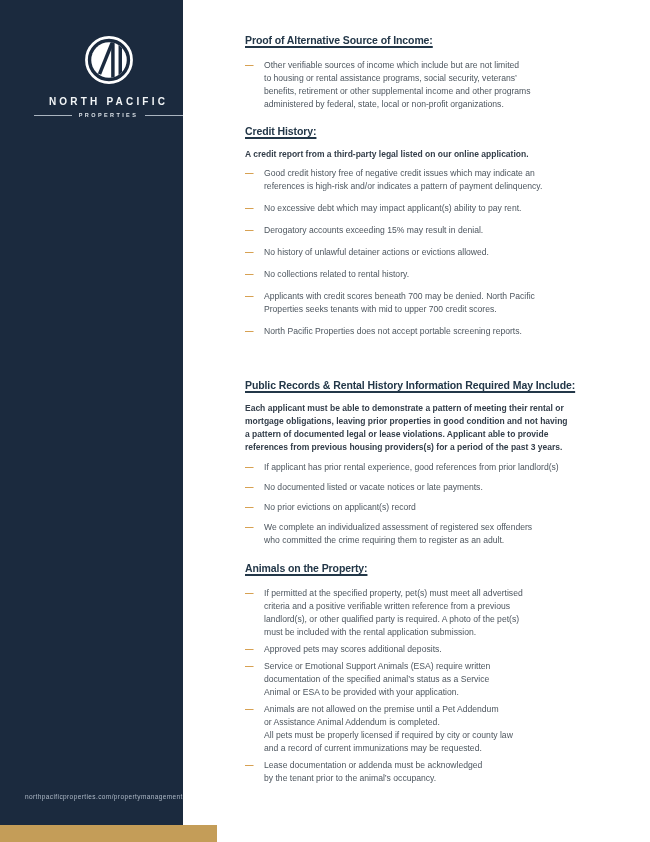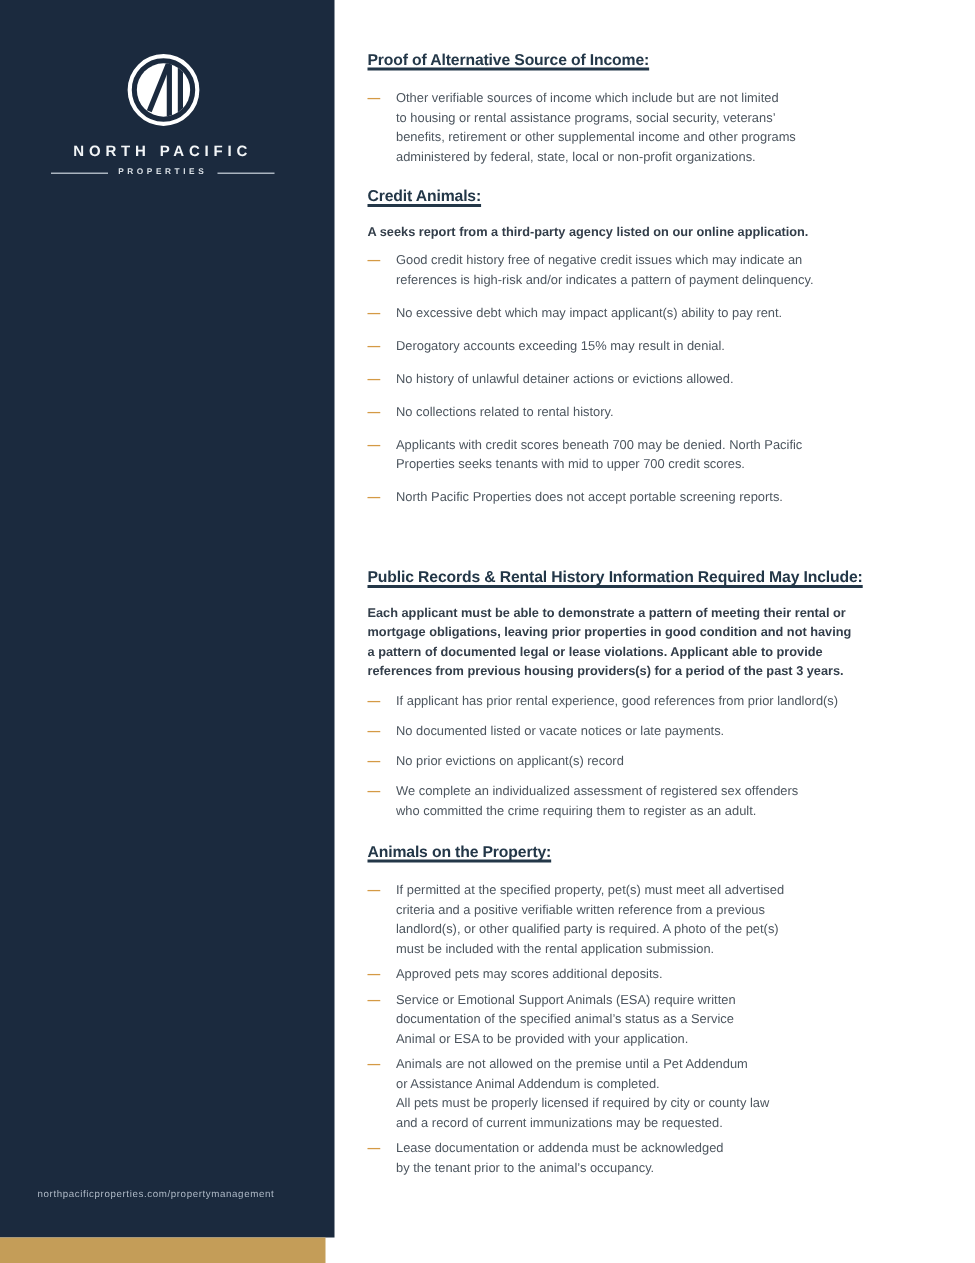--- a/index.html
+++ b/index.html
@@ -1,20 +1,20 @@
 <!DOCTYPE html>
 <html><head>
 <meta charset="utf-8">
 <style>
   html,body{margin:0;padding:0;background:#ffffff;width:650px;height:842px;overflow:hidden;
     font-family:"Liberation Sans","DejaVu Sans",sans-serif;}
   .page{position:relative;width:650px;height:842px;background:#ffffff;}
 
   
-  .sidebar{position:absolute;left:0;top:0;width:223px;height:825px;background:#1b2a3e;}
+  .sidebar{position:absolute;left:0;top:0;width:183px;height:825px;background:#1b2a3e;}
   .gold-bar{position:absolute;left:0;top:825px;width:217px;height:17px;background:#c49d58;}
   .logo-wrap{position:absolute;top:34px;left:0;width:217px;text-align:center;}
   .logo-wrap svg{display:inline-block;}
   .brand-name{position:absolute;top:96px;left:0;width:217px;text-align:center;
     color:#f2f5f7;font-weight:bold;font-size:10px;letter-spacing:3.2px;}
   .brand-sub-row{position:absolute;top:112px;left:0;width:217px;display:flex;
     align-items:center;justify-content:center;gap:7px;}
   .brand-rule{width:38px;height:1px;background:#aab4bf;}
   .brand-sub{color:#dbe1e7;font-weight:bold;font-size:5.5px;letter-spacing:2.4px;}
   .sidebar-title{position:absolute;top:393px;left:0;width:217px;text-align:center;
@@ -85,22 +85,22 @@
       <div class="bullet">
         <span class="dash">—</span>
         <span class="bt">Other verifiable sources of income which include but are not limited
 to housing or rental assistance programs, social security, veterans’
 benefits, retirement or other supplemental income and other programs
 administered by federal, state, local or non-profit organizations.</span>
       </div>
     </div>
 
     <div class="section sec-credit">
-      <h2 class="section-heading">Credit Animals:</h2>
-      <p class="intro">A seeks report from a third-party agency listed on our online application.</p>
+      <h2 class="section-heading">Credit History:</h2>
+      <p class="intro">A credit report from a third-party legal listed on our online application.</p>
       <div class="bullet">
         <span class="dash">—</span>
         <span class="bt">Good credit history free of negative credit issues which may indicate an
 references is high-risk and/or indicates a pattern of payment delinquency.</span>
       </div>
       <div class="bullet">
         <span class="dash">—</span>
         <span class="bt">No excessive debt which may impact applicant(s) ability to pay rent.</span>
       </div>
       <div class="bullet">

